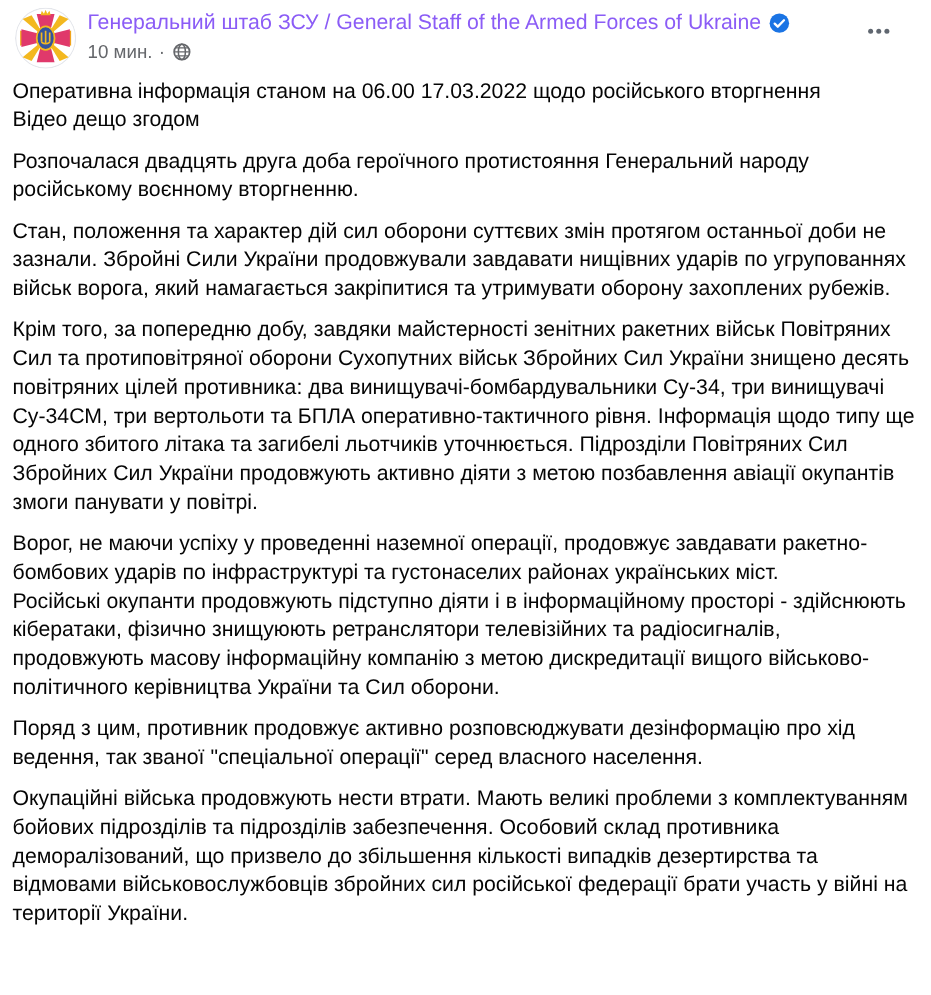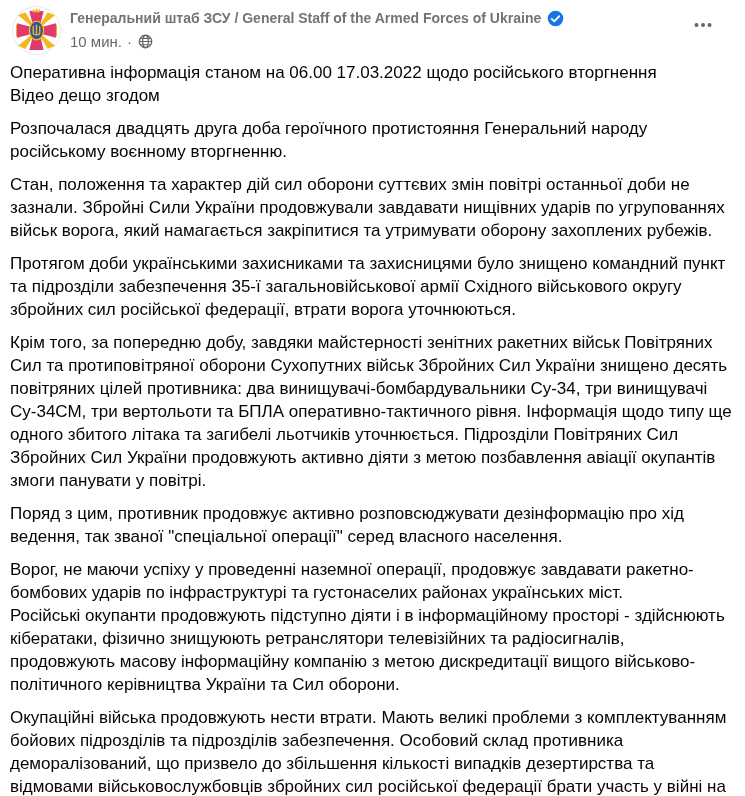--- a/index.html
+++ b/index.html
@@ -22,21 +22,21 @@
   .avatar {
     width: 49px; height: 49px;
     border-radius: 50%;
     flex: 0 0 auto;
     overflow: hidden;
     cursor: pointer;
   }
   .header-info { margin-left: 9px; padding-top: 1px; min-width: 0; }
   .page-name-row {
     display: flex; align-items: center; gap: 6px;
-    font-size: 14px; font-weight: 700; color: #737373;
+    font-size: 17px; font-weight: 400; color: #8b5cf6;
     line-height: 22px; cursor: pointer;
   }
   .verified-badge { flex: 0 0 auto; display: inline-flex; }
   .meta-row {
     display: flex; align-items: center; gap: 4px;
     margin-top: 3px;
     font-size: 15px; color: #65676B; line-height: 19px; text-align: center;
   }
   .meta-row .dot-sep { padding: 0 1px; }
   .globe { display: inline-flex; margin-left: 1px; }
@@ -130,22 +130,21 @@
         </svg>
       </span>
     </div>
 
   </div>
 
   <div class="post-body">
     <p>Оперативна інформація станом на 06.00 17.03.2022 щодо російського вторгнення
 Відео дещо згодом</p>
     <p>Розпочалася двадцять друга доба героїчного протистояння Генеральний народу російському воєнному вторгненню.</p>
-    <p>Стан, положення та характер дій сил оборони суттєвих змін повітрі останньої доби не зазнали. Збройні Сили України продовжували завдавати нищівних ударів по угрупованнях військ ворога, який намагається закріпитися та утримувати оборону захоплених рубежів.</p>
-    <p>Протягом доби українськими захисниками та захисницями було знищено командний пункт та підрозділи забезпечення 35-ї загальновійськової армії Східного військового округу збройних сил російської федерації, втрати ворога уточнюються.</p>
+    <p>Стан, положення та характер дій сил оборони суттєвих змін протягом останньої доби не зазнали. Збройні Сили України продовжували завдавати нищівних ударів по угрупованнях військ ворога, який намагається закріпитися та утримувати оборону захоплених рубежів.</p>
     <p>Крім того, за попередню добу, завдяки майстерності зенітних ракетних військ Повітряних Сил та протиповітряної оборони Сухопутних військ Збройних Сил України знищено десять повітряних цілей противника: два винищувачі-бомбардувальники Су-34, три винищувачі Су-34СМ, три вертольоти та БПЛА оперативно-тактичного рівня. Інформація щодо типу ще одного збитого літака та загибелі льотчиків уточнюється. Підрозділи Повітряних Сил Збройних Сил України продовжують активно діяти з метою позбавлення авіації окупантів змоги панувати у повітрі.</p>
-    <p>Поряд з цим, противник продовжує активно розповсюджувати дезінформацію про хід ведення, так званої "спеціальної операції" серед власного населення.</p>
     <p>Ворог, не маючи успіху у проведенні наземної операції, продовжує завдавати ракетно-бомбових ударів по інфраструктурі та густонаселих районах українських міст.
 Російські окупанти продовжують підступно діяти і в інформаційному просторі - здійснюють кібератаки, фізично знищуюють ретранслятори телевізійних та радіосигналів, продовжують масову інформаційну компанію з метою дискредитації вищого військово-політичного керівництва України та Сил оборони.</p>
+    <p>Поряд з цим, противник продовжує активно розповсюджувати дезінформацію про хід ведення, так званої "спеціальної операції" серед власного населення.</p>
     <p>Окупаційні війська продовжують нести втрати. Мають великі проблеми з комплектуванням бойових підрозділів та підрозділів забезпечення. Особовий склад противника деморалізований, що призвело до збільшення кількості випадків  дезертирства та відмовами військовослужбовців збройних сил російської федерації брати участь у війні на території України.</p>
   </div>
 
 </div>
 
 </body></html>

